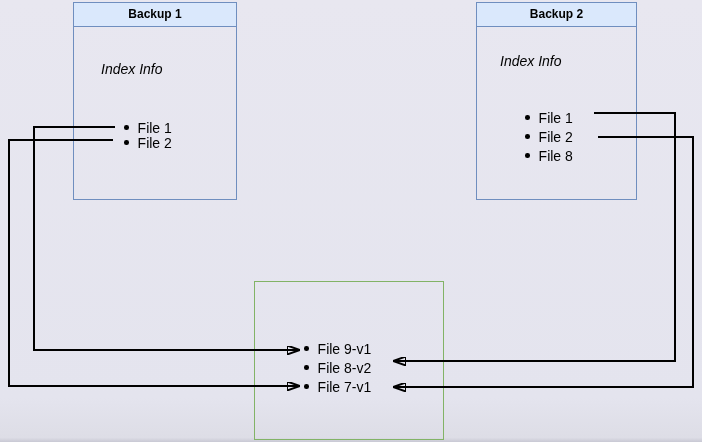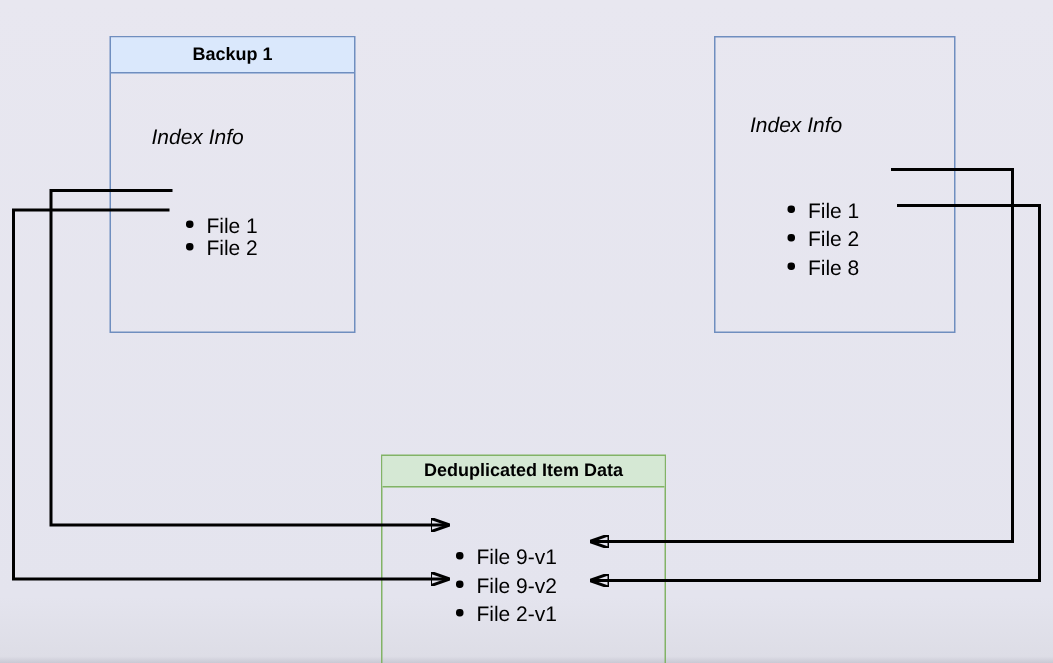--- a/index.html
+++ b/index.html
@@ -7,21 +7,21 @@
     --green-fill:#d5e8d4; --green-border:#82b366;
     --line:#000000; --text:#000000; --background:#e5e5ee;
   }
   *{box-sizing:border-box;margin:0;padding:0;}
   html,body{width:702px;height:442px;overflow:hidden;}
   body{font-family:"Liberation Sans","DejaVu Sans",sans-serif;color:var(--text);}
   #canvas{
     position:relative;width:702px;height:442px;
     background:linear-gradient(180deg,#e8e7f0 0%, #e4e4ee 90%, #dddde6 99%, #c9c9d4 100%);
   }
-  .node{position:absolute;border:1.5px solid;background:transparent;margin-top:22px;}
+  .node{position:absolute;border:1.5px solid;background:transparent;}
   .node.blue{border-color:var(--blue-border);}
   .node.green{border-color:var(--green-border);}
   .node > header{
     display:block;text-align:center;font-weight:bold;font-size:12px;
     border-bottom:1.5px solid;
   }
   .node.blue > header{background:var(--blue-fill);border-color:var(--blue-border);line-height:22.5px;height:24px;}
   .node.green > header{background:var(--green-fill);border-color:var(--green-border);line-height:19.5px;height:21px;}
 
   #backup1{left:73px;top:2px;width:164px;height:198px;}
@@ -59,51 +59,51 @@
         <span>File 1</span>
       </li>
       <li>
         <span class="bullet"></span>
         <span>File 2</span>
       </li>
     </ul>
   </section>
 
   <section class="node blue" id="backup2">
+    <header>Backup 2</header>
     <div class="index-label">Index Info</div>
     <ul class="files">
       <li>
         <span class="bullet"></span>
         <span>File 1</span>
       </li>
       <li>
         <span class="bullet"></span>
         <span>File 2</span>
       </li>
       <li>
         <span class="bullet"></span>
         <span>File 8</span>
       </li>
     </ul>
   </section>
 
   <section class="node green" id="dedup">
-    <header>Deduplicated Item Data</header>
     <ul class="files">
       <li>
         <span class="bullet"></span>
         <span>File 9-v1</span>
       </li>
       <li>
         <span class="bullet"></span>
-        <span>File 9-v2</span>
+        <span>File 8-v2</span>
       </li>
       <li>
         <span class="bullet"></span>
-        <span>File 2-v1</span>
+        <span>File 7-v1</span>
       </li>
     </ul>
   </section>
 
   <svg id="connector-layer" width="702" height="442" viewBox="0 0 702 442" xmlns="http://www.w3.org/2000/svg">
     <defs>
       <marker id="ah" markerUnits="userSpaceOnUse" markerWidth="13" markerHeight="9" viewBox="0 0 13 9" refX="12" refY="4.5" orient="auto">
         <path d="M0,0 L13,4.5 L0,9 Z" fill="#000" stroke="none"></path>
       </marker>
     </defs>

